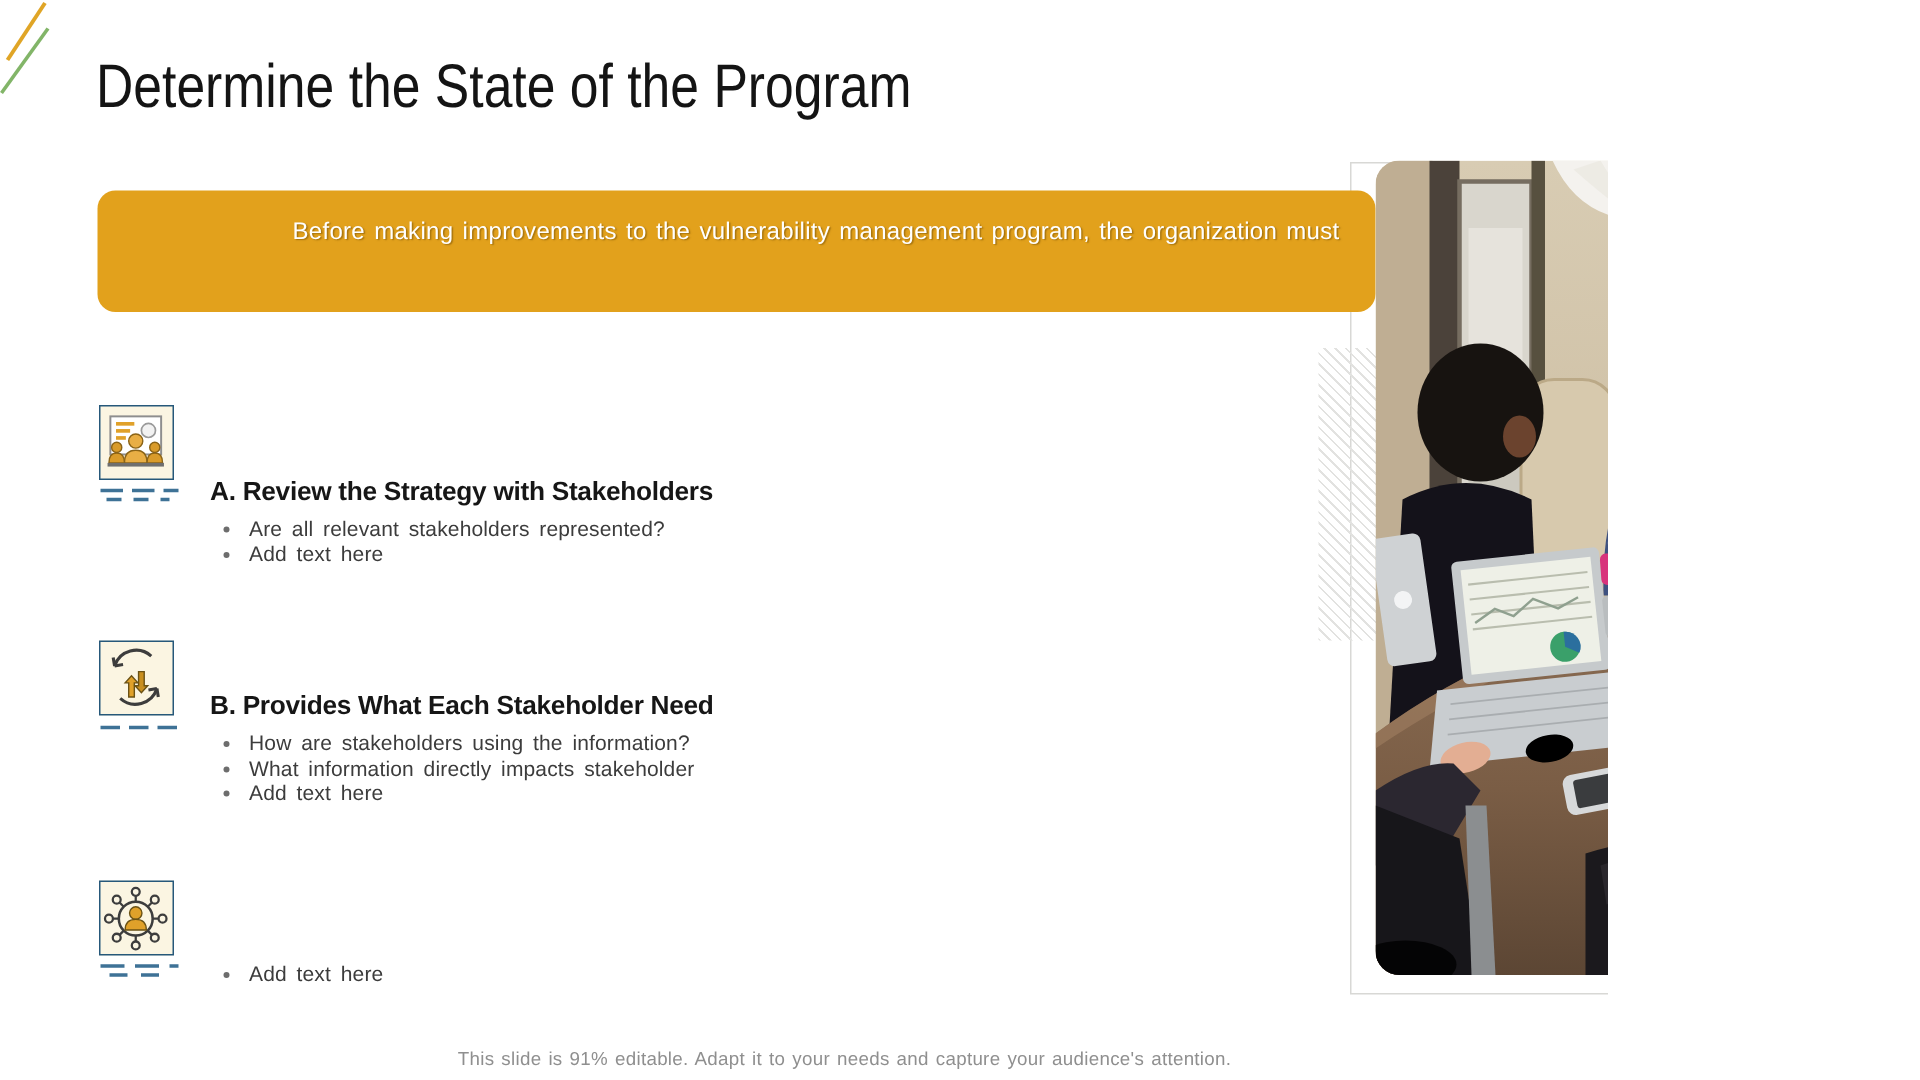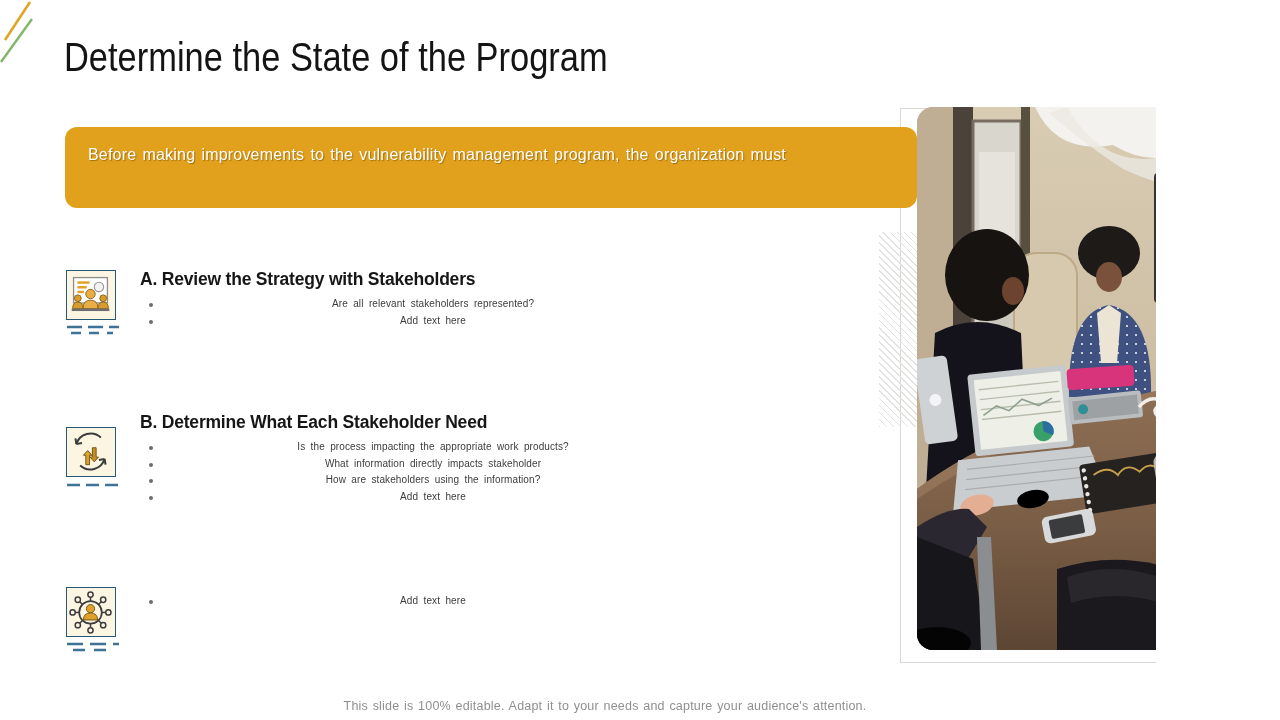--- a/index.html
+++ b/index.html
@@ -1,17 +1,17 @@
 <!DOCTYPE html>
 <html><head>
 <meta charset="utf-8">
 <style>
   html,body{margin:0;padding:0;background:#ffffff;}
   .stage{
-    position:relative;width:1156px;height:720px;background:#ffffff;
+    position:relative;width:1072px;height:720px;background:#ffffff;
     font-family:"Liberation Sans", sans-serif;overflow:hidden;
   }
   
   .corner-lines{position:absolute;left:0;top:0;}
   .hatch{
     background:repeating-linear-gradient(45deg,#e2e2e0 0,#e2e2e0 1.2px,transparent 1.2px,transparent 5px);
   }
   .hatch-left{position:absolute;left:879px;top:232px;width:39px;height:195px;}
   .hatch-bottom{position:absolute;left:1235px;top:678px;width:45px;height:28px;}
   .green-bar{position:absolute;left:1210px;top:353px;width:70px;height:313px;}
@@ -21,42 +21,42 @@
   }
   
   .slide-title{
     position:absolute;left:64px;top:34px;height:54px;white-space:nowrap;
     font-size:41px;font-weight:400;color:#141414;letter-spacing:0px;
   }
   .slide-title .squeeze{display:inline-block;transform:scaleX(.84);transform-origin:left center;}
   
   .banner{
     position:absolute;left:65px;top:127px;width:852px;height:81px;
-    border-radius:12px;box-sizing:border-box;padding:17px 24px 0 23px;
+    border-radius:12px;box-sizing:border-box;padding:17px 24px 0 39px;text-align:right;
   }
   .banner .line{
     color:#ffffff;font-size:16px;line-height:22px;letter-spacing:.2px;word-spacing:1.5px;
     text-shadow:1px 1px 1px rgba(110,72,0,.55);white-space:nowrap;
   }
   
   .icon-block{position:absolute;width:56px;}
   .icon-box{
     width:50px;height:50px;box-sizing:border-box;background:#fbf5e2;
     border:1.6px solid #26587a;display:block;
   }
   .icon-dashes{display:block;margin-top:4px;}
-  .sec-text{position:absolute;width:560px;}
+  .sec-text{position:absolute;width:560px;margin-top:48px;}
   .sec-heading{
     margin:0;font-size:17.5px;font-weight:700;color:#161616;letter-spacing:-.2px;
     white-space:nowrap;
   }
   .bullets{margin:6px 0 0 0;}
   .bullet{
-    position:relative;padding-left:26px;font-size:10px;line-height:16.5px;
-    color:#3c3c3c;word-spacing:2.5px;letter-spacing:.1px;white-space:nowrap;text-align:center;
+    position:relative;padding-left:26px;font-size:14px;line-height:16.5px;
+    color:#3c3c3c;word-spacing:2.5px;letter-spacing:.1px;white-space:nowrap;
   }
   .bullet::before{
     content:"";position:absolute;left:9px;top:7px;width:4px;height:4px;border-radius:50%;
     background:#6d6d6d;
   }
   
   .photo{
     position:absolute;left:917px;top:107px;width:333px;height:543px;
     border-radius:16px;overflow:hidden;
   }
@@ -130,25 +130,24 @@
         <path d="M40,33 l1,6 M40,33 l-6,1" stroke="#3d3d3d" stroke-width="2.2" fill="none"></path>
         <path d="M22,20 l4,0 0,10 2.5,0 -4.5,5 -4.5,-5 2.5,0 z" fill="#e0a12a" stroke="#6b5215" stroke-width="1" transform="rotate(180 24 27) translate(2 -5)"></path>
         <path d="M27,18 l4,0 0,10 2.5,0 -4.5,5 -4.5,-5 2.5,0 z" fill="#c98f1f" stroke="#6b5215" stroke-width="1" transform="translate(0 3)"></path>
       </svg>
     </span>
     <svg class="icon-dashes" width="56" height="13">
       <line x1="1" y1="4" x2="55" y2="4" stroke="#3E7296" stroke-width="2.4" stroke-dasharray="13 6"></line>
     </svg>
   </div>
   <div class="sec-text" style="left:140px;top:412px;">
-    <h3 class="sec-heading">B. Determine What Each Stakeholder Need</h3>
+    <h3 class="sec-heading">B. Provides What Each Stakeholder Need</h3>
     <div class="bullets">
-      <div class="bullet">Is the process impacting the appropriate  work  products?</div>
+      <div class="bullet">How are stakeholders  using the information?</div>
       <div class="bullet">What information  directly impacts stakeholder</div>
-      <div class="bullet">How are stakeholders  using the information?</div>
       <div class="bullet">Add text here</div>
     </div>
   </div>
 
   <div class="icon-block" style="left:66px;top:587px;">
     <span class="icon-box">
       <svg width="47" height="47" viewBox="0 0 50 50">
         <g stroke="#3d3d3d" stroke-width="1.6" fill="none">
           <line x1="25" y1="14" x2="25" y2="9"></line>   
             <circle cx="25" cy="7" r="2.8" fill="#fbf5e2"></circle>
@@ -323,15 +322,15 @@
       <path d="M140,462 Q210,440 276,470 L286,543 L140,543 Z" fill="#1b191d"></path>
       <path d="M150,470 Q200,452 252,474 L256,500 Q204,480 154,496 Z" fill="#2a272c"></path>
       <rect x="262" y="480" width="71" height="63" fill="url(#weave)"></rect>
       <path d="M276,470 L333,460 L333,543 L286,543 Z" fill="#141317" opacity=".92"></path>
       <ellipse cx="20" cy="536" rx="34" ry="16" fill="#9a9document78" opacity=".8"></ellipse>
     </svg>
   </div>
 
   <div class="hatch hatch-bottom"></div>
 
-  <div class="footer">This slide is 100% editable. Adapt it to your needs and capture your audience's attention.</div>
+  <div class="footer">This slide is 91% editable. Adapt it to your needs and capture your audience's attention.</div>
 
 </div>
 
 </body></html>

